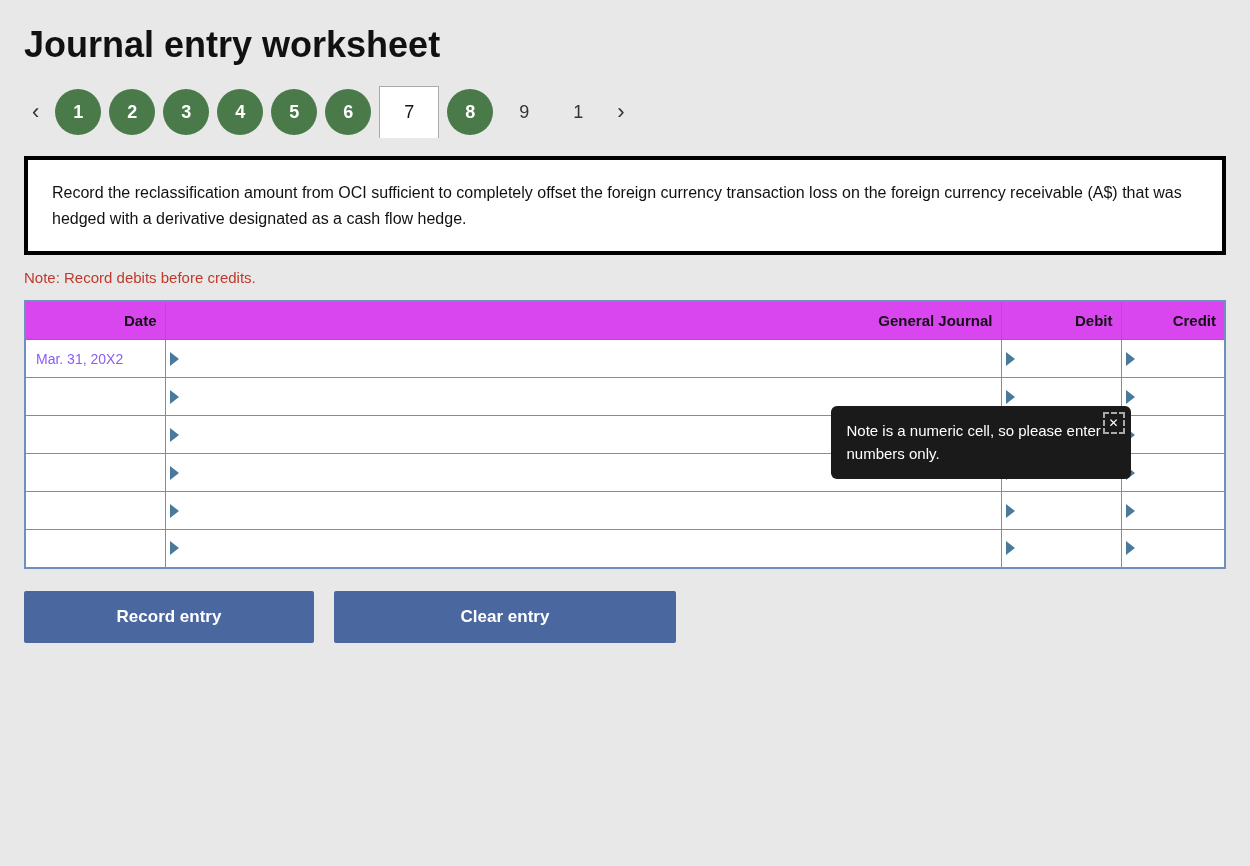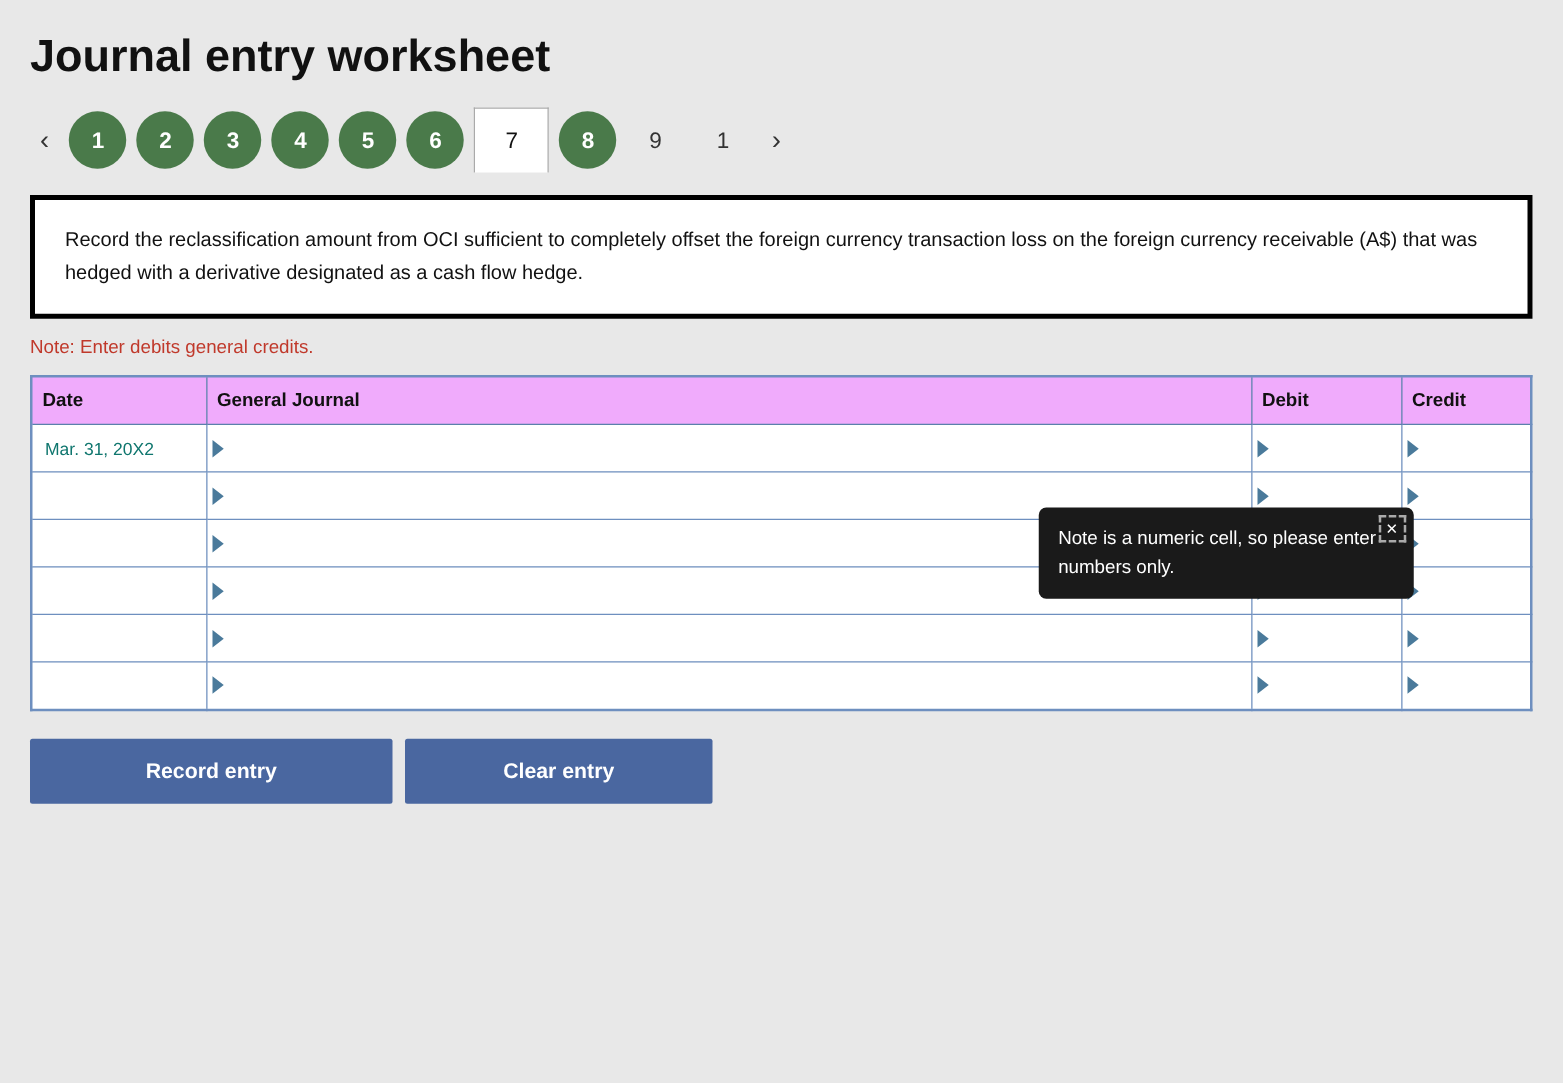--- a/index.html
+++ b/index.html
@@ -81,27 +81,27 @@
       font-size: 15px;
       margin-bottom: 14px;
     }
     .journal-table {
       width: 100%;
       border-collapse: collapse;
       border: 2px solid #6e8fbf;
       margin-bottom: 22px;
     }
     .journal-table th {
-      background: #f0abfc;
+      background: #d946ef;
       color: #111;
       font-weight: bold;
       font-size: 15px;
       padding: 10px 8px;
       border: 1px solid #5a80ab;
-      text-align: left;
+      text-align: right;
     }
     .journal-table th.date-col { width: 140px; }
     .journal-table th.gj-col { }
     .journal-table th.debit-col { width: 120px; }
     .journal-table th.credit-col { width: 104px; }
     .journal-table td {
       border: 1px solid #6e8fbf;
       padding: 0;
       height: 38px;
       background: white;
@@ -111,21 +111,21 @@
       height: 100%;
       border: none;
       outline: none;
       padding: 4px 8px;
       font-size: 14px;
       background: transparent;
     }
     .date-cell {
       padding: 6px 10px;
       font-size: 14px;
-      color: #0f766e;
+      color: #8b5cf6;
     }
     .triangle-input-wrap {
       display: flex;
       align-items: center;
       height: 100%;
       position: relative;
     }
     .triangle-indicator {
       display: inline-block;
       width: 0;
@@ -173,35 +173,35 @@
       display: flex;
       align-items: center;
       justify-content: center;
       color: white;
       font-size: 12px;
       cursor: pointer;
       pointer-events: all;
     }
     .bottom-buttons {
       display: flex;
-      gap: 10px;
+      gap: 20px;
       align-items: center;
     }
     .btn {
       background: #4a67a0;
       color: white;
       border: none;
       padding: 16px 24px;
       font-size: 17px;
       font-weight: bold;
       cursor: pointer;
       border-radius: 2px;
     }
     .btn-record { width: 290px; }
-    .btn-clear { width: 246px; }
+    .btn-clear { width: 342px; }
     .btn-view { width: 290px; margin-left: auto; }
     .spacer { flex: 1; }
   </style>
 </head>
 <body>
 
 <div class="page-title">Journal entry worksheet</div>
 
 <div class="nav-row">
   <span class="nav-arrow">‹</span>
@@ -215,21 +215,21 @@
   <div class="nav-circle">8</div>
   <div class="nav-number">9</div>
   <div class="nav-number">1</div>
   <span class="nav-arrow">›</span>
 </div>
 
 <div class="description-box">
   <span>Record the reclassification amount from OCI sufficient to completely offset the foreign currency transaction loss on the foreign currency receivable (A$) that was hedged with a derivative designated as a cash flow hedge.</span>
 </div>
 
-<div class="note-text">Note: Enter debits general credits.</div>
+<div class="note-text">Note: Record debits before credits.</div>
 
 <table class="journal-table">
   <thead>
     <tr>
       <th class="date-col">Date</th>
       <th class="gj-col">General Journal</th>
       <th class="debit-col">Debit</th>
       <th class="credit-col">Credit</th>
     </tr>
   </thead>

